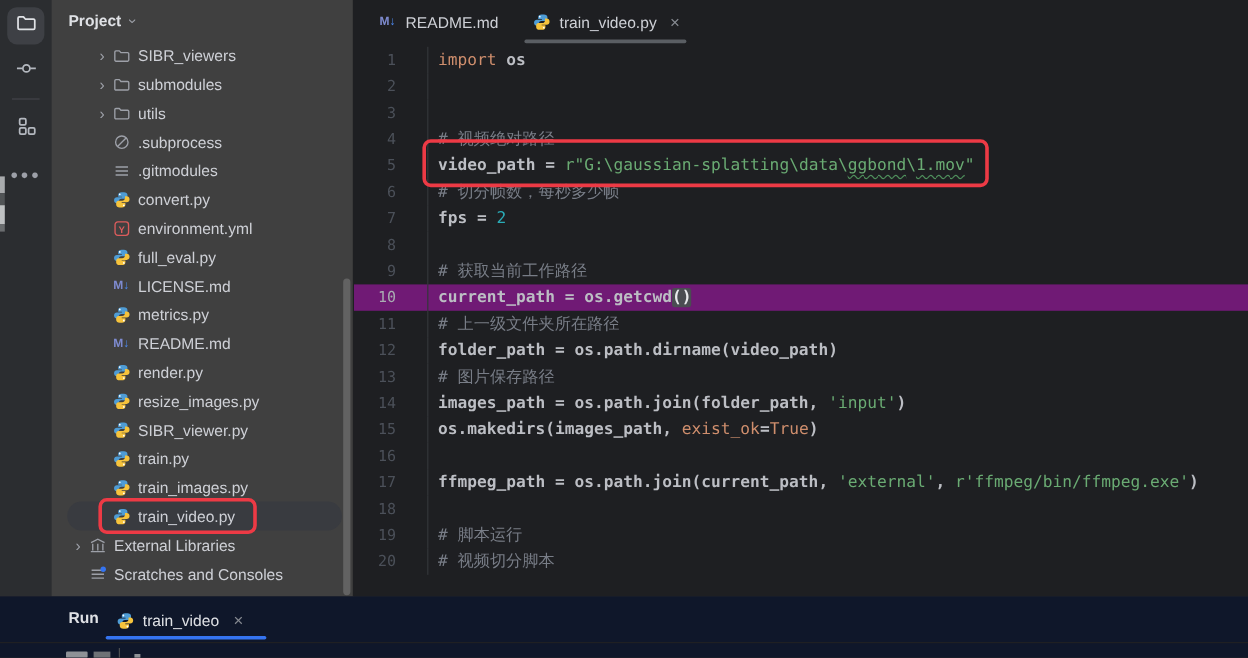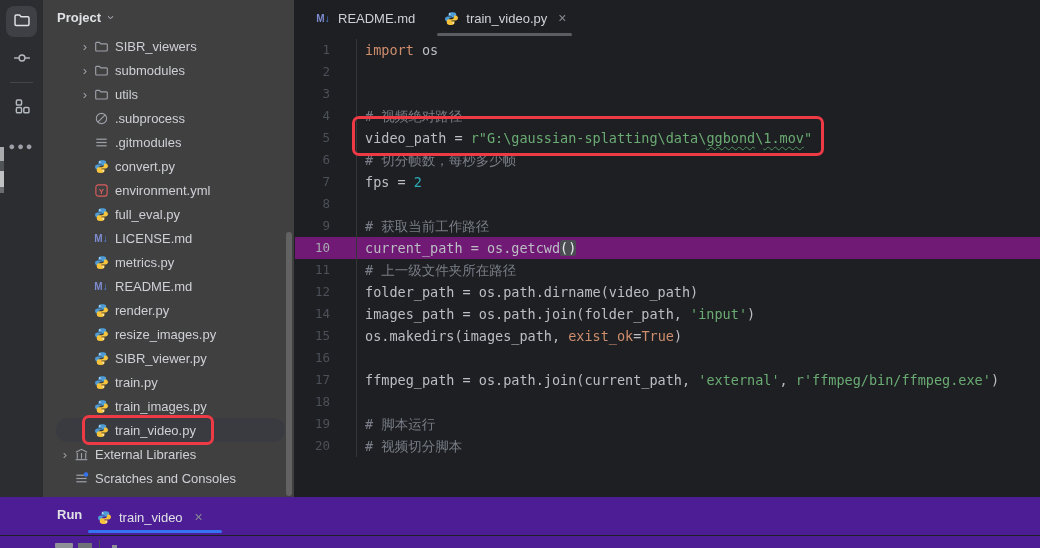--- a/index.html
+++ b/index.html
@@ -54,31 +54,31 @@
 
   #code { position:absolute; left:0; top:36px; width:100%;
     font-family:"DejaVu Sans Mono","Liberation Mono",monospace; font-size:13.5px; padding-top:3px; }
   .code-row { display:flex; height:22px; line-height:22px; white-space:pre; }
   .code-row.current { background:#701a75; }
   .gutter { flex:0 0 62px; text-align:right; padding-right:26px; color:#4B5059;
     font-size:12.5px; border-right:1px solid #34363A; }
   .code-row.current .gutter { color:#A9ABB2; }
   .code-text { padding-left:8px; }
   .seg.kw { color:#CF8E6D; }
-  .seg.pl { color:#BCBEC4; }
+  .seg.pl { color:#BCBEC4;font-weight:bold; }
   .seg.cm { color:#787D87; }
   .seg.str { color:#6AAB73; }
   .seg.num { color:#2AACB8; }
   .seg.np { color:#CF8E6D; }
   .seg.strw { text-decoration:underline; text-decoration-style:wavy;
     text-decoration-color:#4E8F5B; text-underline-offset:3px; text-decoration-thickness:1px; }
   .seg.par { background:#4A4D52; border-radius:2px; color:#E8EAED; }
 
   
-  #run-panel { position:absolute; left:0; top:497px; width:1040px; height:51px; background:#4c1d95; }
+  #run-panel { position:absolute; left:0; top:497px; width:1040px; height:51px; background:#0f172a; }
   #run-header { position:absolute; left:0; top:0; width:100%; height:39px;
     border-bottom:1px solid #1F2023; }
   #run-label { position:absolute; left:57px; top:10px; color:#DFE1E5; font-size:13px; font-weight:bold; }
   #run-tab { position:absolute; left:96px; top:6px; height:28px; display:flex; align-items:center;
     gap:7px; color:#DFE1E5; font-size:13px; }
   #run-tab .close { color:#868A91; font-size:14px; margin-left:5px; }
   #run-tab-underline { position:absolute; left:88px; top:33px; width:134px; height:3px;
     background:#3574F0; border-radius:2px; }
   .clip-shape { position:absolute; background:#8E9196; }
 
@@ -372,20 +372,21 @@
       <div class="code-row"><span class="gutter">3</span><span class="code-text"></span></div>
       <div class="code-row"><span class="gutter">4</span><span class="code-text"><span class="seg cm"># 视频绝对路径</span></span></div>
       <div class="code-row"><span class="gutter">5</span><span class="code-text"><span class="seg pl">video_path = </span><span class="seg str">r"G:\gaussian-splatting\data\</span><span class="seg str strw">ggbond</span><span class="seg str">\</span><span class="seg str strw">1.mov</span><span class="seg str">"</span></span></div>
       <div class="code-row"><span class="gutter">6</span><span class="code-text"><span class="seg cm"># 切分帧数，每秒多少帧</span></span></div>
       <div class="code-row"><span class="gutter">7</span><span class="code-text"><span class="seg pl">fps = </span><span class="seg num">2</span></span></div>
       <div class="code-row"><span class="gutter">8</span><span class="code-text"></span></div>
       <div class="code-row"><span class="gutter">9</span><span class="code-text"><span class="seg cm"># 获取当前工作路径</span></span></div>
       <div class="code-row current"><span class="gutter">10</span><span class="code-text"><span class="seg pl">current_path = os.getcwd</span><span class="seg pl par">()</span></span></div>
       <div class="code-row"><span class="gutter">11</span><span class="code-text"><span class="seg cm"># 上一级文件夹所在路径</span></span></div>
       <div class="code-row"><span class="gutter">12</span><span class="code-text"><span class="seg pl">folder_path = os.path.dirname(video_path)</span></span></div>
+      <div class="code-row"><span class="gutter">13</span><span class="code-text"><span class="seg cm"># 图片保存路径</span></span></div>
       <div class="code-row"><span class="gutter">14</span><span class="code-text"><span class="seg pl">images_path = os.path.join(folder_path, </span><span class="seg str">'input'</span><span class="seg pl">)</span></span></div>
       <div class="code-row"><span class="gutter">15</span><span class="code-text"><span class="seg pl">os.makedirs(images_path, </span><span class="seg np">exist_ok</span><span class="seg pl">=</span><span class="seg kw">True</span><span class="seg pl">)</span></span></div>
       <div class="code-row"><span class="gutter">16</span><span class="code-text"></span></div>
       <div class="code-row"><span class="gutter">17</span><span class="code-text"><span class="seg pl">ffmpeg_path = os.path.join(current_path, </span><span class="seg str">'external'</span><span class="seg pl">, </span><span class="seg str">r'ffmpeg/bin/ffmpeg.exe'</span><span class="seg pl">)</span></span></div>
       <div class="code-row"><span class="gutter">18</span><span class="code-text"></span></div>
       <div class="code-row"><span class="gutter">19</span><span class="code-text"><span class="seg cm"># 脚本运行</span></span></div>
       <div class="code-row"><span class="gutter">20</span><span class="code-text"><span class="seg cm"># 视频切分脚本</span></span></div>
     </div>
 </div>
 

